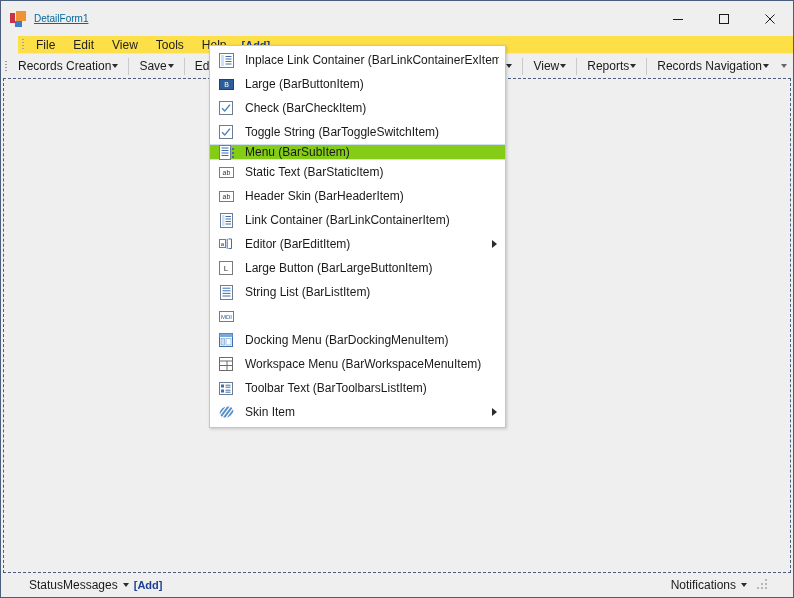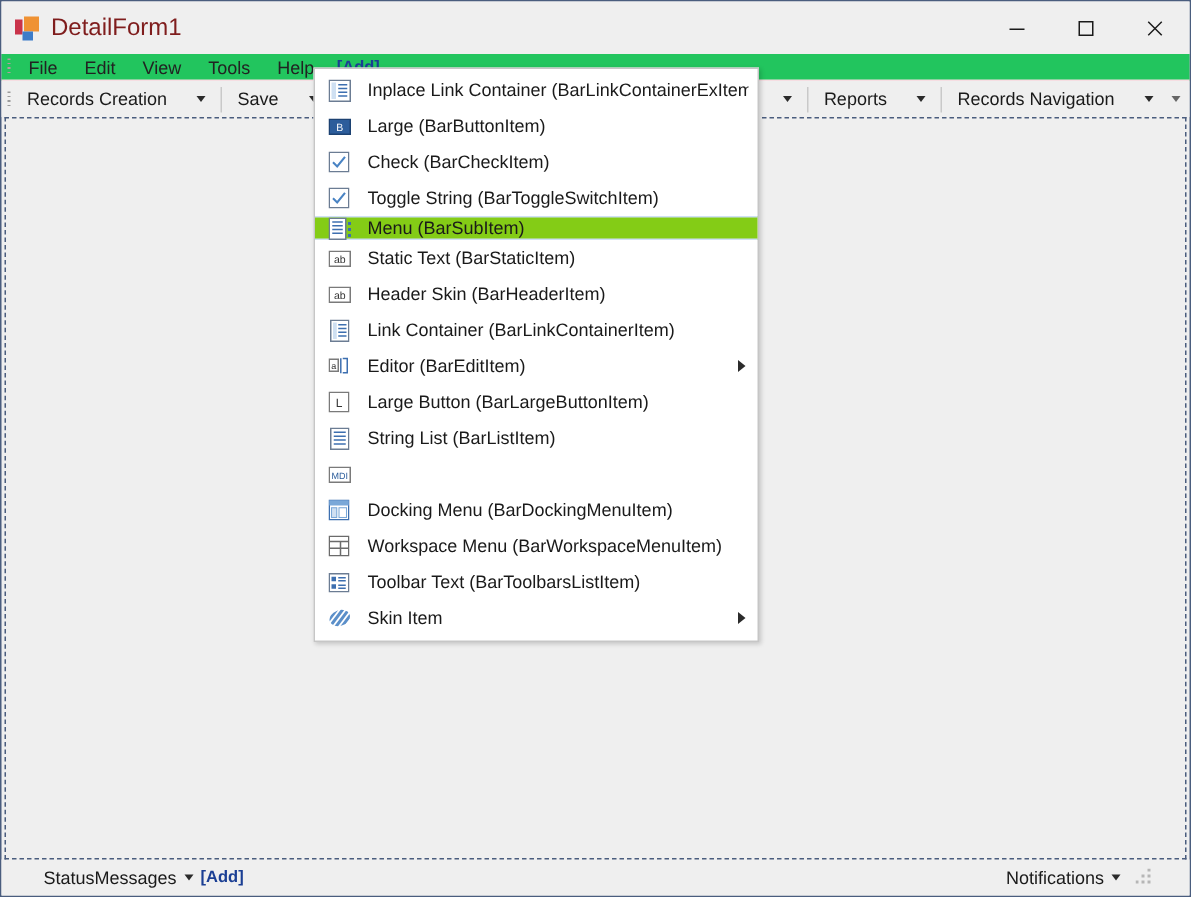--- a/index.html
+++ b/index.html
@@ -38,50 +38,52 @@
     flex: 0 0 auto;
   }
   #app-icon .sq {
     position: absolute;
   }
   #app-icon .sq-red    { left: 0px;  top: 2px;  width: 5px;  height: 10px; background: #c9334a; }
   #app-icon .sq-orange { left: 6px;  top: 0px;  width: 10px; height: 10px; background: #ef9234; }
   #app-icon .sq-blue   { left: 5px;  top: 10px; width: 7px;  height: 6px;  background: #3d7cc9; }
 
   #title-text {
-    font-size: 16px;
-    color: #7f1d1d;
+    font-size: 10px;
+    color: #0369a1;
     flex: 1 1 auto;
     white-space: nowrap;
+    text-decoration: underline;
   }
   #window-controls {
     display: flex;
     align-items: stretch;
     height: 35px;
     flex: 0 0 auto;
   }
   .winbtn {
     width: 46px;
     display: flex;
     align-items: center;
     justify-content: center;
     background: transparent;
     color: #1a1a1a;
   }
   .winbtn svg { display: block; }
 
   
   #menubar {
     height: 18px;
-    background: #22c55e;
+    background: #fde047;
     display: flex;
     align-items: center;
     flex: 0 0 auto;
     position: relative;
     border-bottom: 1px solid #f6dde2;
+    margin-left: 17px;
   }
   .grip {
     width: 9px;
     height: 100%;
     display: flex;
     align-items: center;
     justify-content: center;
     flex: 0 0 auto;
   }
   .grip i {
@@ -121,21 +123,21 @@
   }
   .tb-button {
     padding: 0 8px;
     height: 22px;
     line-height: 22px;
     font-size: 12px;
     color: #1a1a1a;
     white-space: nowrap;
     display: flex;
     align-items: center;
-    gap: 20px;
+    gap: 1px;
   }
   .caret {
     width: 0; height: 0;
     border-left: 3.5px solid transparent;
     border-right: 3.5px solid transparent;
     border-top: 4px solid #2b2b2b;
     display: inline-block;
   }
   .tb-sep {
     width: 1px;

